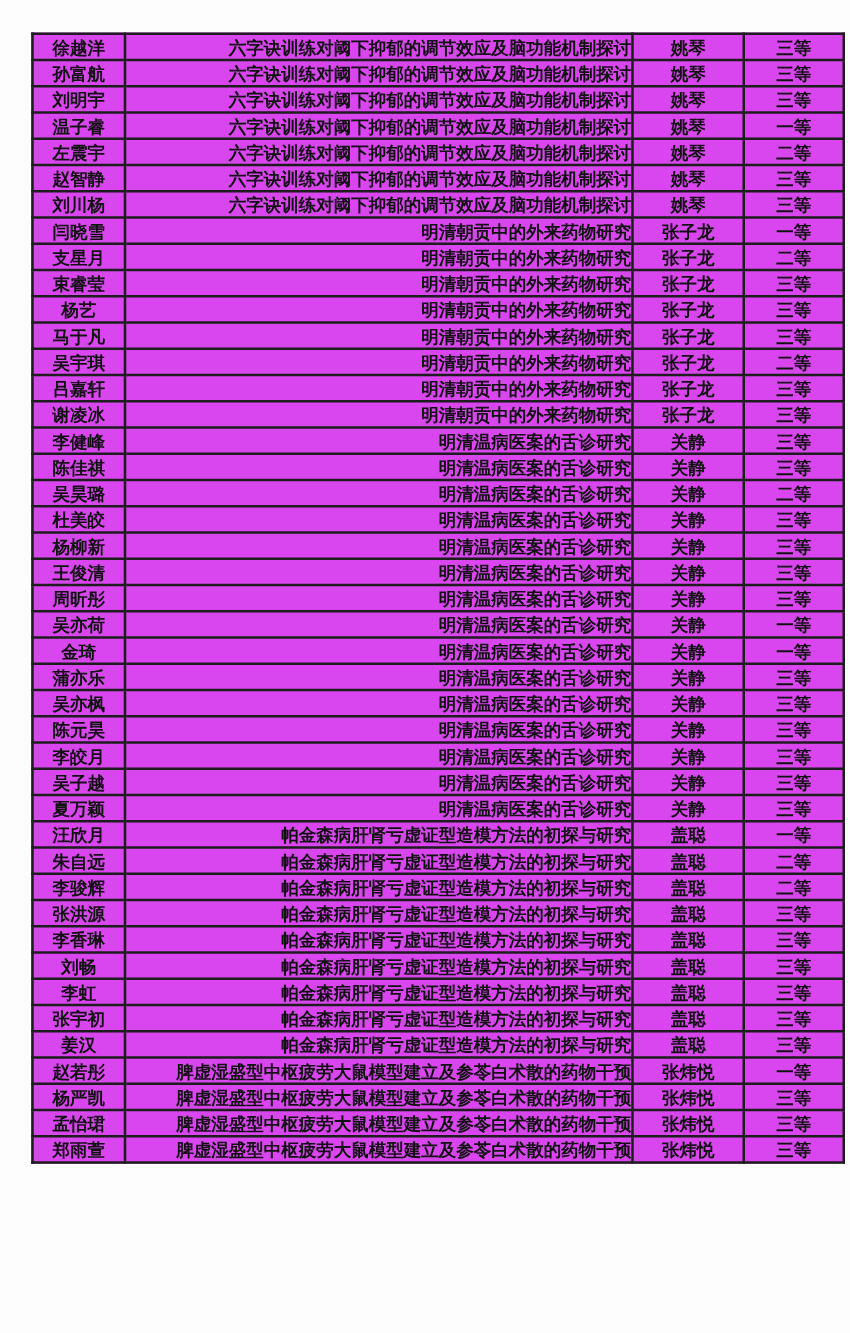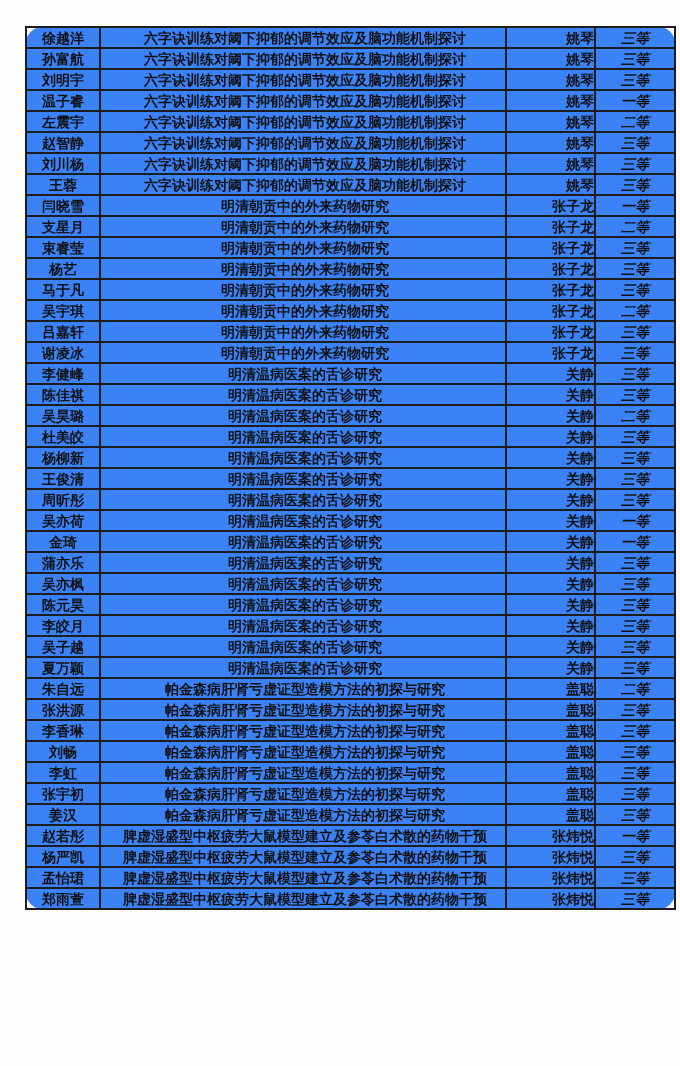--- a/index.html
+++ b/index.html
@@ -15,39 +15,38 @@
   }
   .table-wrap {
     position: absolute;
     left: 25px;
     top: 26px;
   }
   table {
     border-collapse: collapse;
     table-layout: fixed;
     width: 637px;
-    background: #3b82f6;
-    border-radius: 20px;
+    background: #d946ef;
   }
   td {
     border: 2px solid var(--border-color, #1d1d1d);
     height: 19px;
     padding: 0;
     font-size: 14px;
     font-weight: 700;
     color: var(--text-color, #111111);
     line-height: 1;
     vertical-align: middle;
     overflow: hidden;
     white-space: nowrap;
   }
   td.col-name    { width: 72px;  text-align: center; }
-  td.col-title   { width: 400px; text-align: center; padding-left: 4px; }
-  td.col-advisor { width: 87px;  text-align: right; }
-  td.col-award   { width: 78px;  text-align: center; font-style: italic; }
+  td.col-title   { width: 400px; text-align: right; padding-left: 4px; }
+  td.col-advisor { width: 87px;  text-align: center; }
+  td.col-award   { width: 78px;  text-align: center; }
 </style>
 </head>
 <body style="background: rgb(253, 253, 253);">
 
 <div class="table-wrap">
   <table>
     <tbody>
         <tr>
           <td class="col-name">徐越洋</td>
           <td class="col-title">六字诀训练对阈下抑郁的调节效应及脑功能机制探讨</td>
@@ -84,26 +83,20 @@
           <td class="col-advisor">姚琴</td>
           <td class="col-award">三等</td>
         </tr>
         <tr>
           <td class="col-name">刘川杨</td>
           <td class="col-title">六字诀训练对阈下抑郁的调节效应及脑功能机制探讨</td>
           <td class="col-advisor">姚琴</td>
           <td class="col-award">三等</td>
         </tr>
         <tr>
-          <td class="col-name">王蓉</td>
-          <td class="col-title">六字诀训练对阈下抑郁的调节效应及脑功能机制探讨</td>
-          <td class="col-advisor">姚琴</td>
-          <td class="col-award">三等</td>
-        </tr>
-        <tr>
           <td class="col-name">闫晓雪</td>
           <td class="col-title">明清朝贡中的外来药物研究</td>
           <td class="col-advisor">张子龙</td>
           <td class="col-award">一等</td>
         </tr>
         <tr>
           <td class="col-name">支星月</td>
           <td class="col-title">明清朝贡中的外来药物研究</td>
           <td class="col-advisor">张子龙</td>
           <td class="col-award">二等</td>
@@ -228,21 +221,33 @@
           <td class="col-advisor">关静</td>
           <td class="col-award">三等</td>
         </tr>
         <tr>
           <td class="col-name">夏万颖</td>
           <td class="col-title">明清温病医案的舌诊研究</td>
           <td class="col-advisor">关静</td>
           <td class="col-award">三等</td>
         </tr>
         <tr>
+          <td class="col-name">汪欣月</td>
+          <td class="col-title">帕金森病肝肾亏虚证型造模方法的初探与研究</td>
+          <td class="col-advisor">盖聪</td>
+          <td class="col-award">一等</td>
+        </tr>
+        <tr>
           <td class="col-name">朱自远</td>
+          <td class="col-title">帕金森病肝肾亏虚证型造模方法的初探与研究</td>
+          <td class="col-advisor">盖聪</td>
+          <td class="col-award">二等</td>
+        </tr>
+        <tr>
+          <td class="col-name">李骏辉</td>
           <td class="col-title">帕金森病肝肾亏虚证型造模方法的初探与研究</td>
           <td class="col-advisor">盖聪</td>
           <td class="col-award">二等</td>
         </tr>
         <tr>
           <td class="col-name">张洪源</td>
           <td class="col-title">帕金森病肝肾亏虚证型造模方法的初探与研究</td>
           <td class="col-advisor">盖聪</td>
           <td class="col-award">三等</td>
         </tr>

